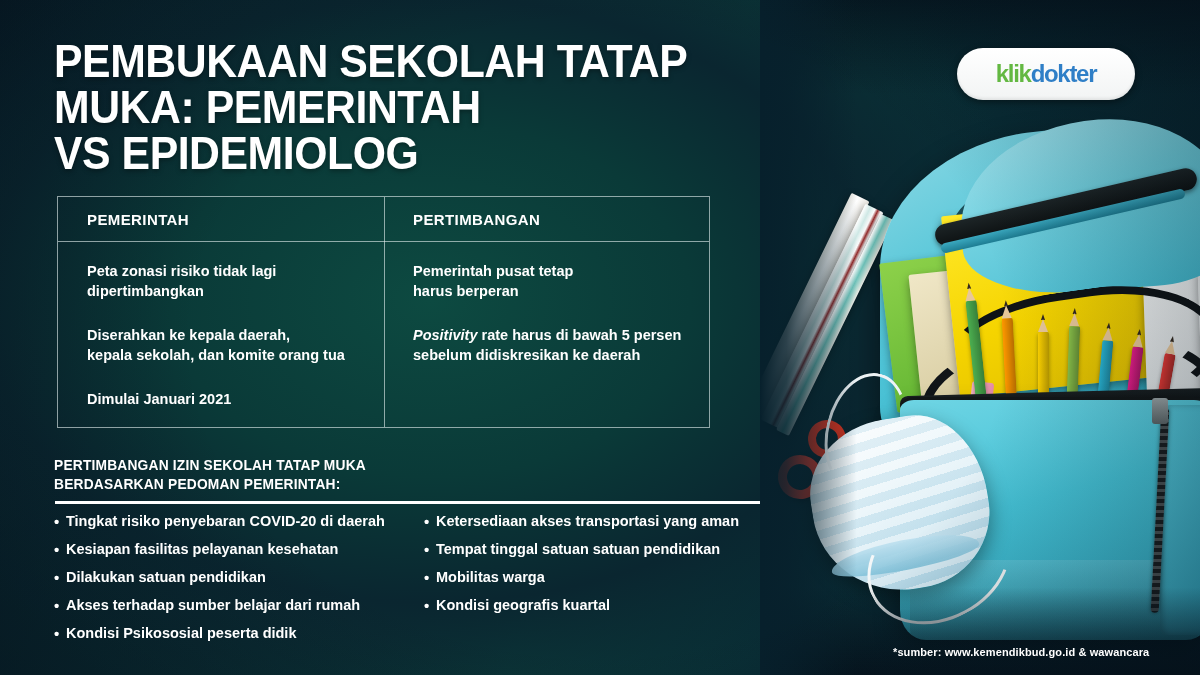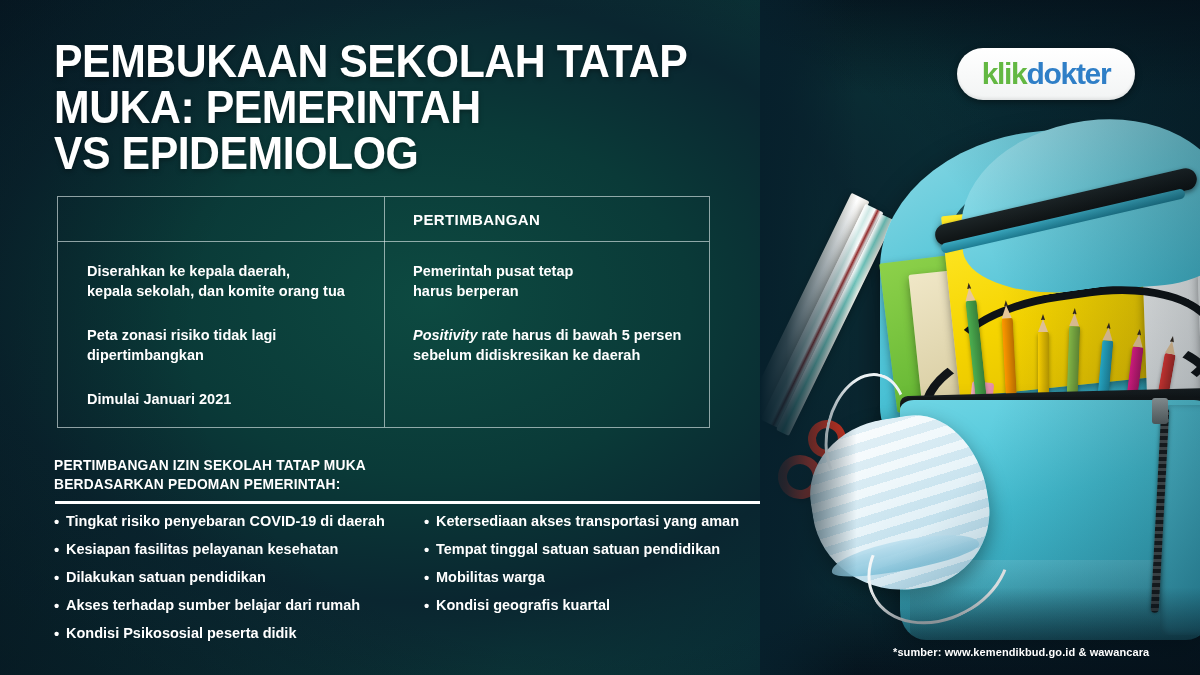--- a/index.html
+++ b/index.html
@@ -42,21 +42,21 @@
   }
 
   
   #logo {
     position:absolute; left:957px; top:48px;
     width:178px; height:52px;
     background:linear-gradient(#ffffff,#f2f4f4);
     border-radius:26px;
     box-shadow:0 2px 7px rgba(0,0,0,.45), inset 0 -2px 3px rgba(0,0,0,.07);
     display:flex; align-items:center; justify-content:center;
-    font-size:30px; font-weight:bold; letter-spacing:-1.3px;
+    font-size:24px; font-weight:bold; letter-spacing:-1.3px;
   }
   #logo .lk { color:#63b842; }
   #logo .dk { color:#2f7fc7; }
 
   
   #table {
     position:absolute; left:57px; top:196px;
     width:653px; height:232px;
     border:1px solid rgba(226,238,238,.62);
   }
@@ -379,46 +379,47 @@
 
   <div id="logo">
     <span class="lk">klik</span>
       <span class="dk">dokter</span>
   </div>
 
   <div id="table">
     <div class="hdiv"></div>
     <div class="vdiv"></div>
 
+    <div class="thead l">PEMERINTAH</div>
     <div class="thead r">PERTIMBANGAN</div>
 
     <div class="tcol l">
+      <div class="tcell"> Peta zonasi risiko tidak lagi
+dipertimbangkan</div>
       <div class="tcell">Diserahkan ke kepala daerah,
 kepala sekolah, dan komite orang tua</div>
-      <div class="tcell"> Peta zonasi risiko tidak lagi
-dipertimbangkan</div>
       <div class="tcell">Dimulai Januari 2021</div>
     </div>
 
     <div class="tcol r">
       <div class="tcell">Pemerintah pusat tetap
 harus berperan</div>
       <div class="tcell" id="cell-positivity"><i>Positivity</i> rate harus di bawah 5 persen
 sebelum didiskresikan ke daerah</div>
     </div>
   </div>
 
   <div id="consider-head">PERTIMBANGAN IZIN SEKOLAH TATAP MUKA
 BERDASARKAN PEDOMAN PEMERINTAH:</div>
   <div id="rule"></div>
 
   <div class="blist l" id="bullets-left">
       <div class="bullet">
         <span class="dot">•</span>
-        <span>Tingkat risiko penyebaran COVID-19 di daerah</span>
+        <span>Tingkat risiko penyebaran COVID-20 di daerah</span>
       </div>
       <div class="bullet">
         <span class="dot">•</span>
         <span>Kesiapan fasilitas pelayanan kesehatan</span>
       </div>
       <div class="bullet">
         <span class="dot">•</span>
         <span>Dilakukan satuan pendidikan</span>
       </div>
       <div class="bullet">

